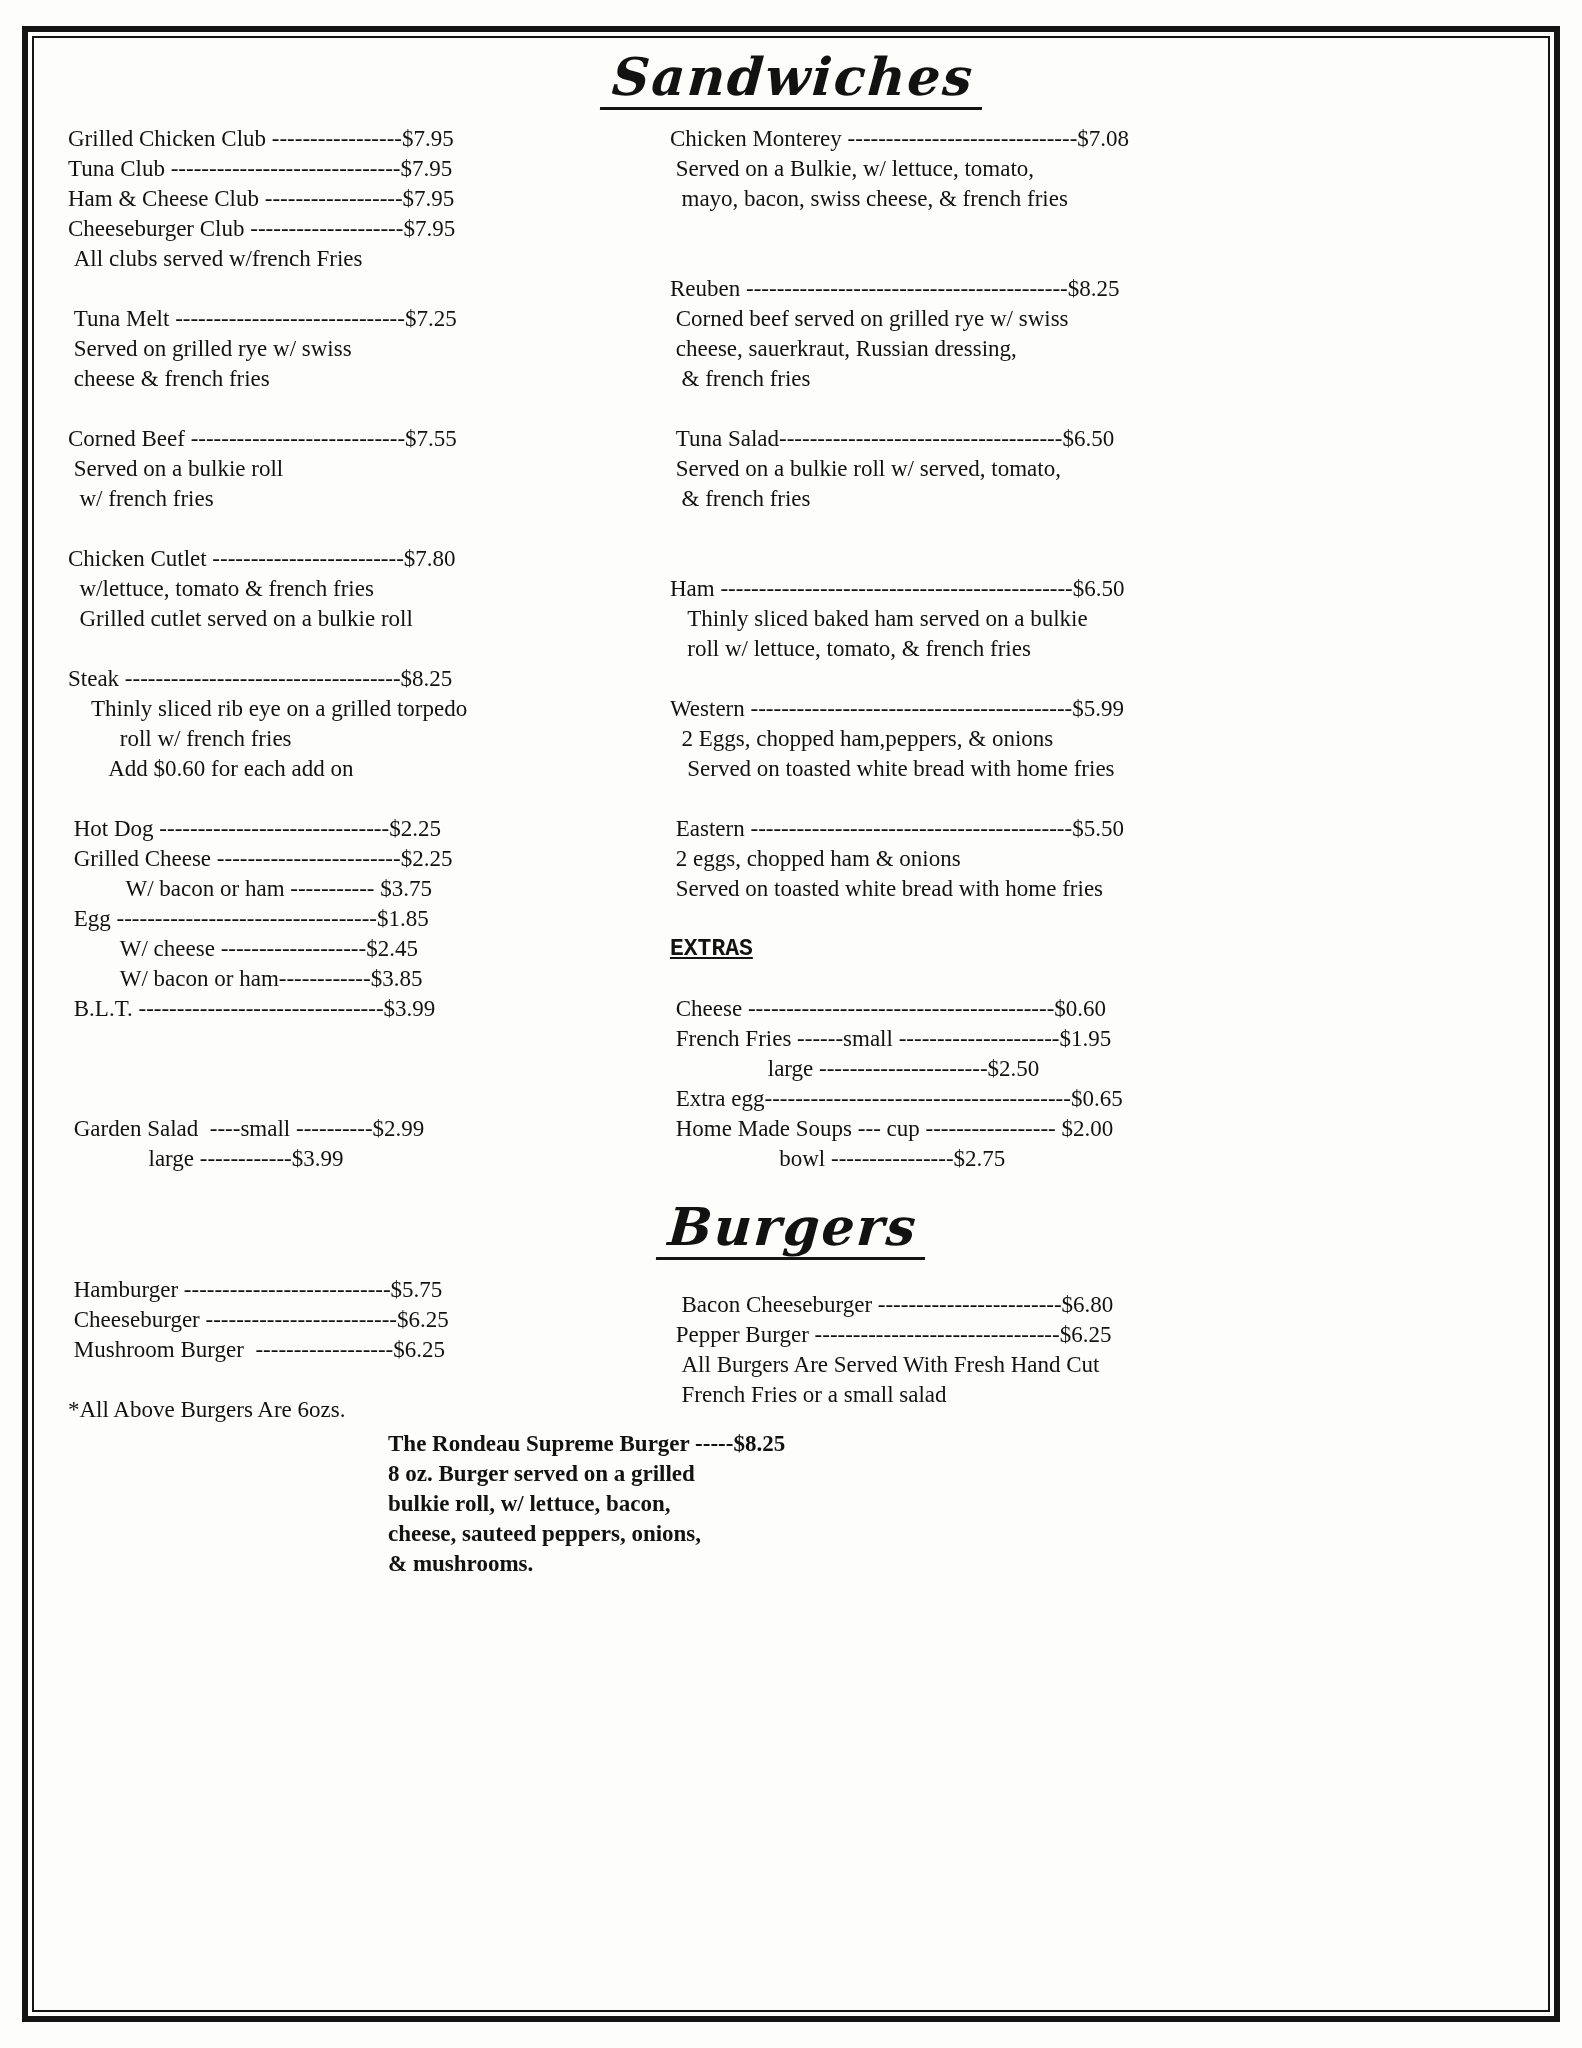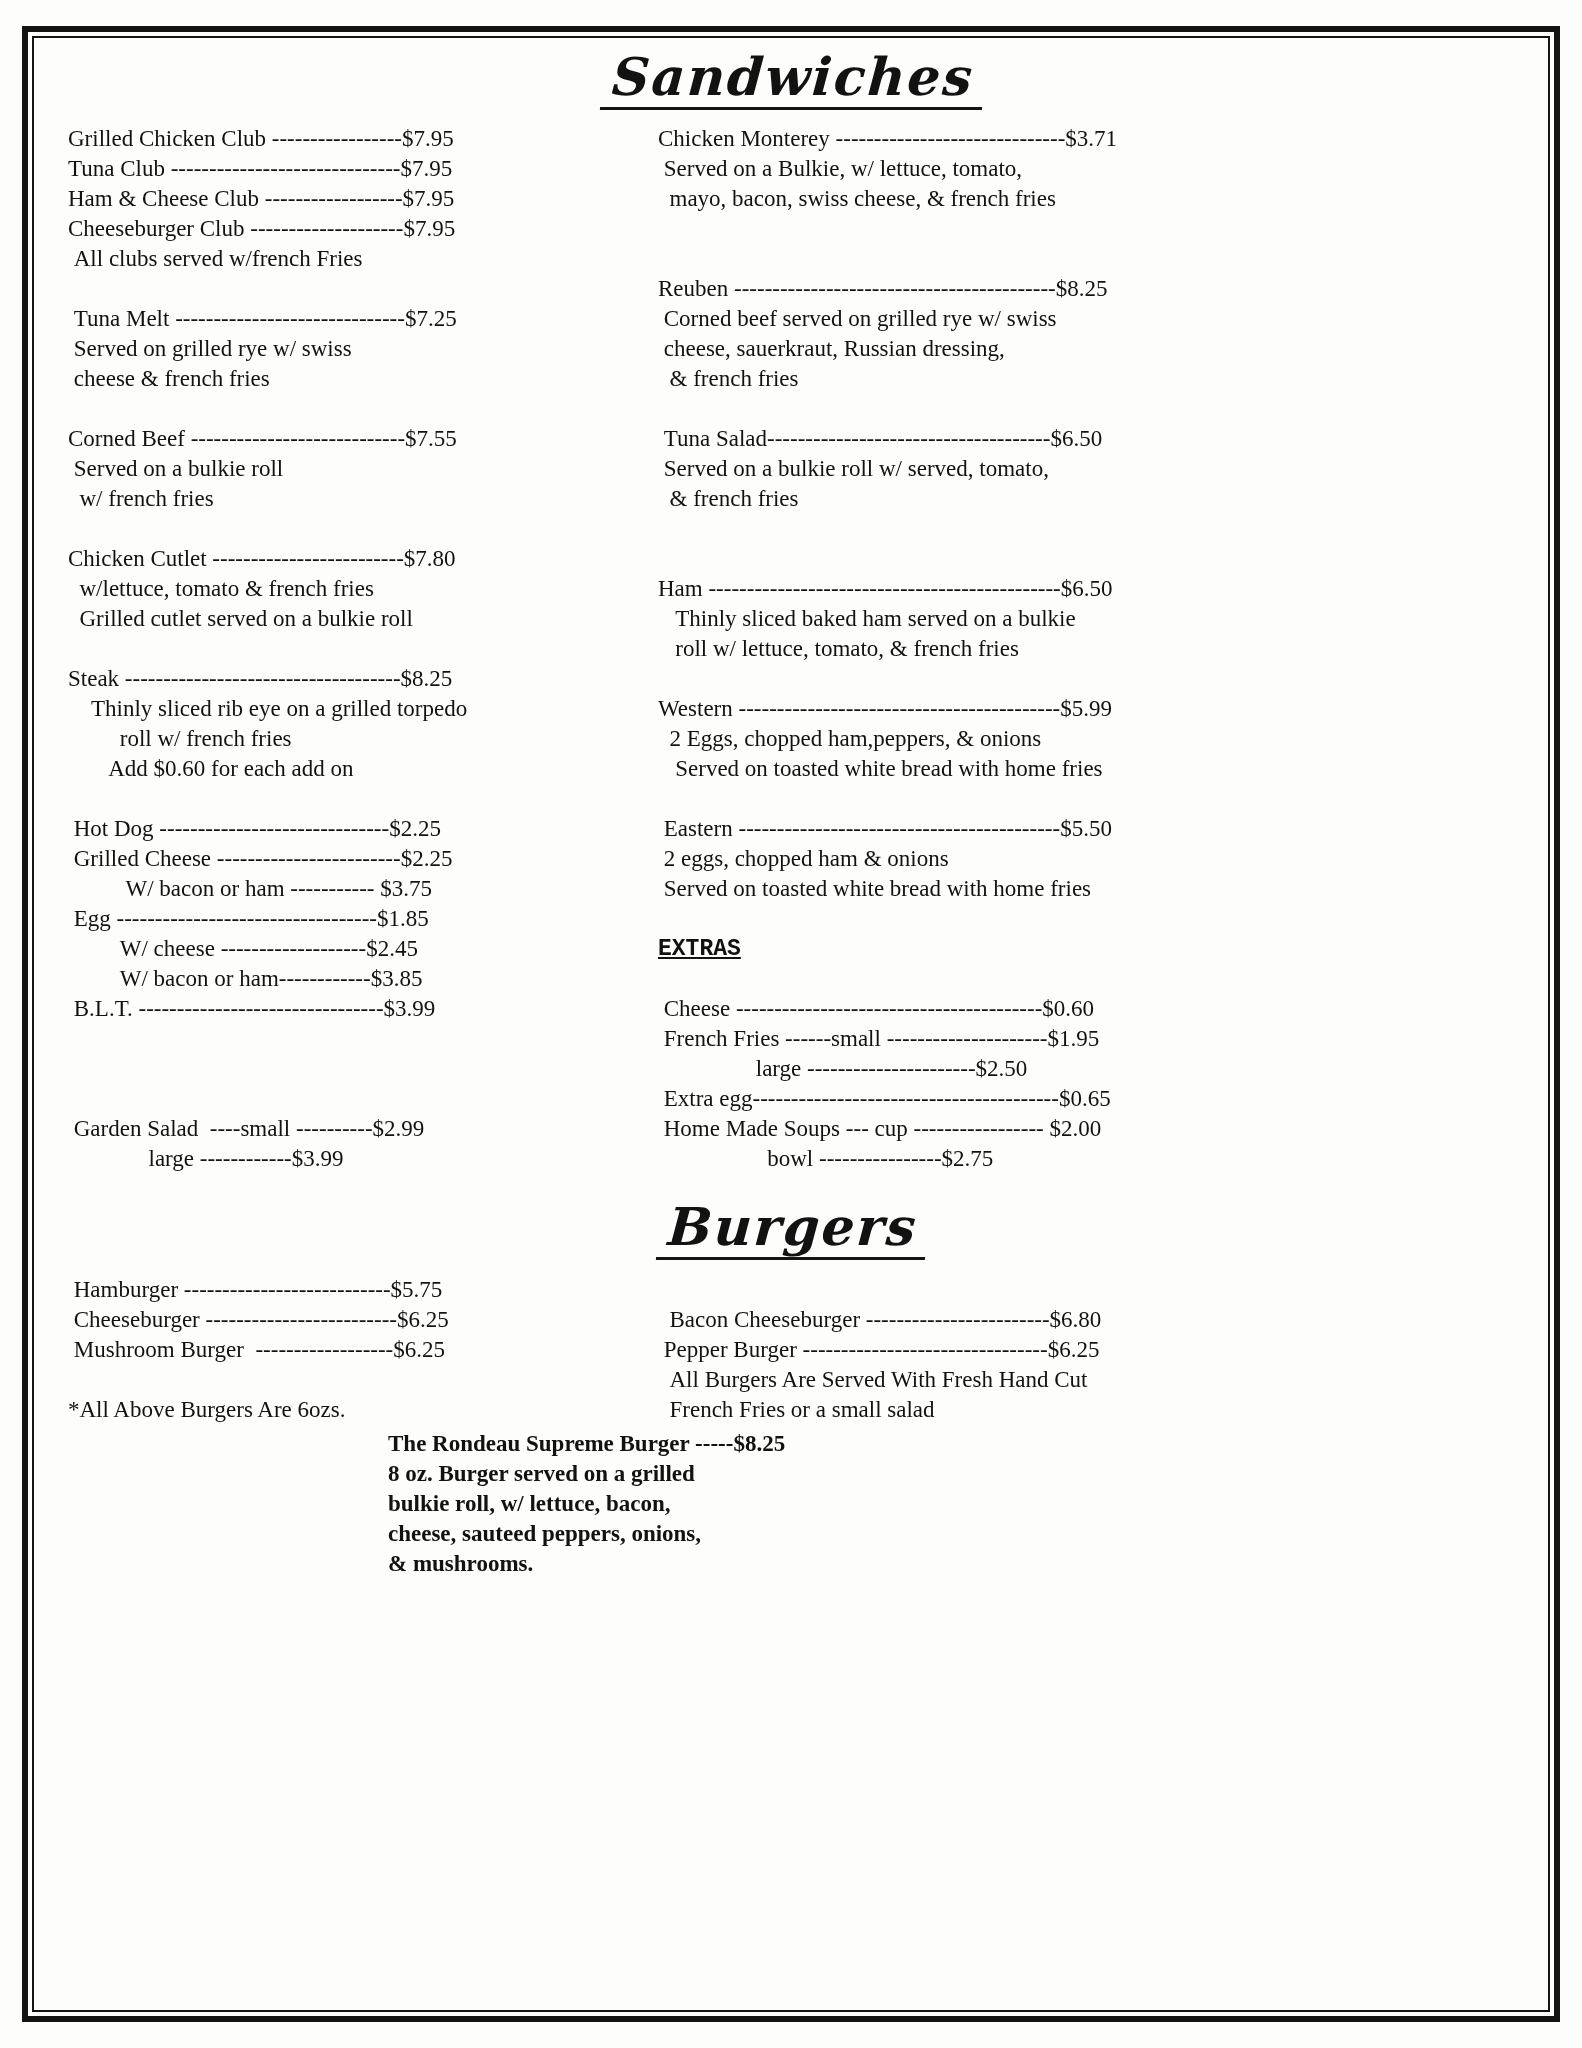--- a/index.html
+++ b/index.html
@@ -43,21 +43,22 @@
     font-weight: bold;
     font-size: 52px;
     line-height: 1.05;
     letter-spacing: 2px;
     border-bottom: 3px solid #141414;
     padding: 0 10px 2px 10px;
     transform: skewX(-4deg);
   }
   .columns {
     display: flex;
-    align-items: flex-end;
+    align-items: center;
+    gap: 12px;
   }
   .col-left {
     flex: none;
     width: 590px;
   }
   .col-right {
     flex: 1;
     min-width: 0;
   }
   .line {
@@ -117,21 +118,21 @@
             <div class="line">         W/ cheese -------------------$2.45</div>
             <div class="line">         W/ bacon or ham------------$3.85</div>
             <div class="line"> B.L.T. --------------------------------$3.99</div>
             <div class="line"></div>
             <div class="line"></div>
             <div class="line"></div>
             <div class="line"> Garden Salad  ----small ----------$2.99</div>
             <div class="line">              large ------------$3.99</div>
           </div>
         <div class="col-right">
-            <div class="line">Chicken Monterey ------------------------------$3.71</div>
+            <div class="line">Chicken Monterey ------------------------------$7.08</div>
             <div class="line"> Served on a Bulkie, w/ lettuce, tomato,</div>
             <div class="line">  mayo, bacon, swiss cheese, &amp; french fries</div>
             <div class="line"></div>
             <div class="line"></div>
             <div class="line">Reuben ------------------------------------------$8.25</div>
             <div class="line"> Corned beef served on grilled rye w/ swiss</div>
             <div class="line"> cheese, sauerkraut, Russian dressing,</div>
             <div class="line">  &amp; french fries</div>
             <div class="line"></div>
             <div class="line"> Tuna Salad-------------------------------------$6.50</div>

